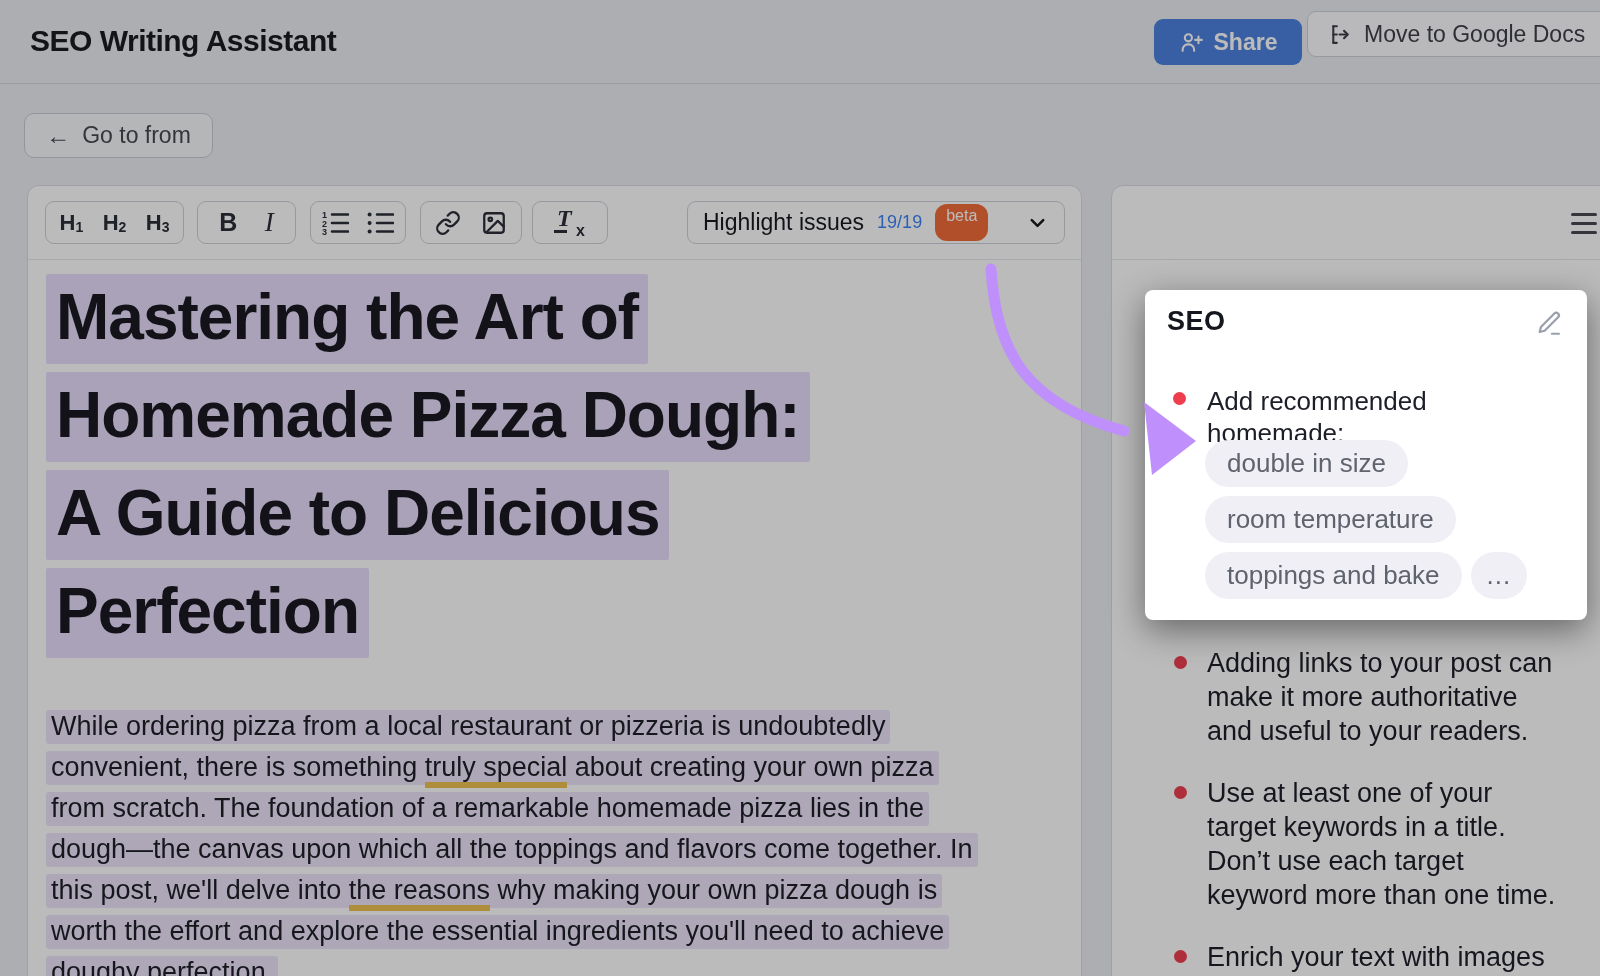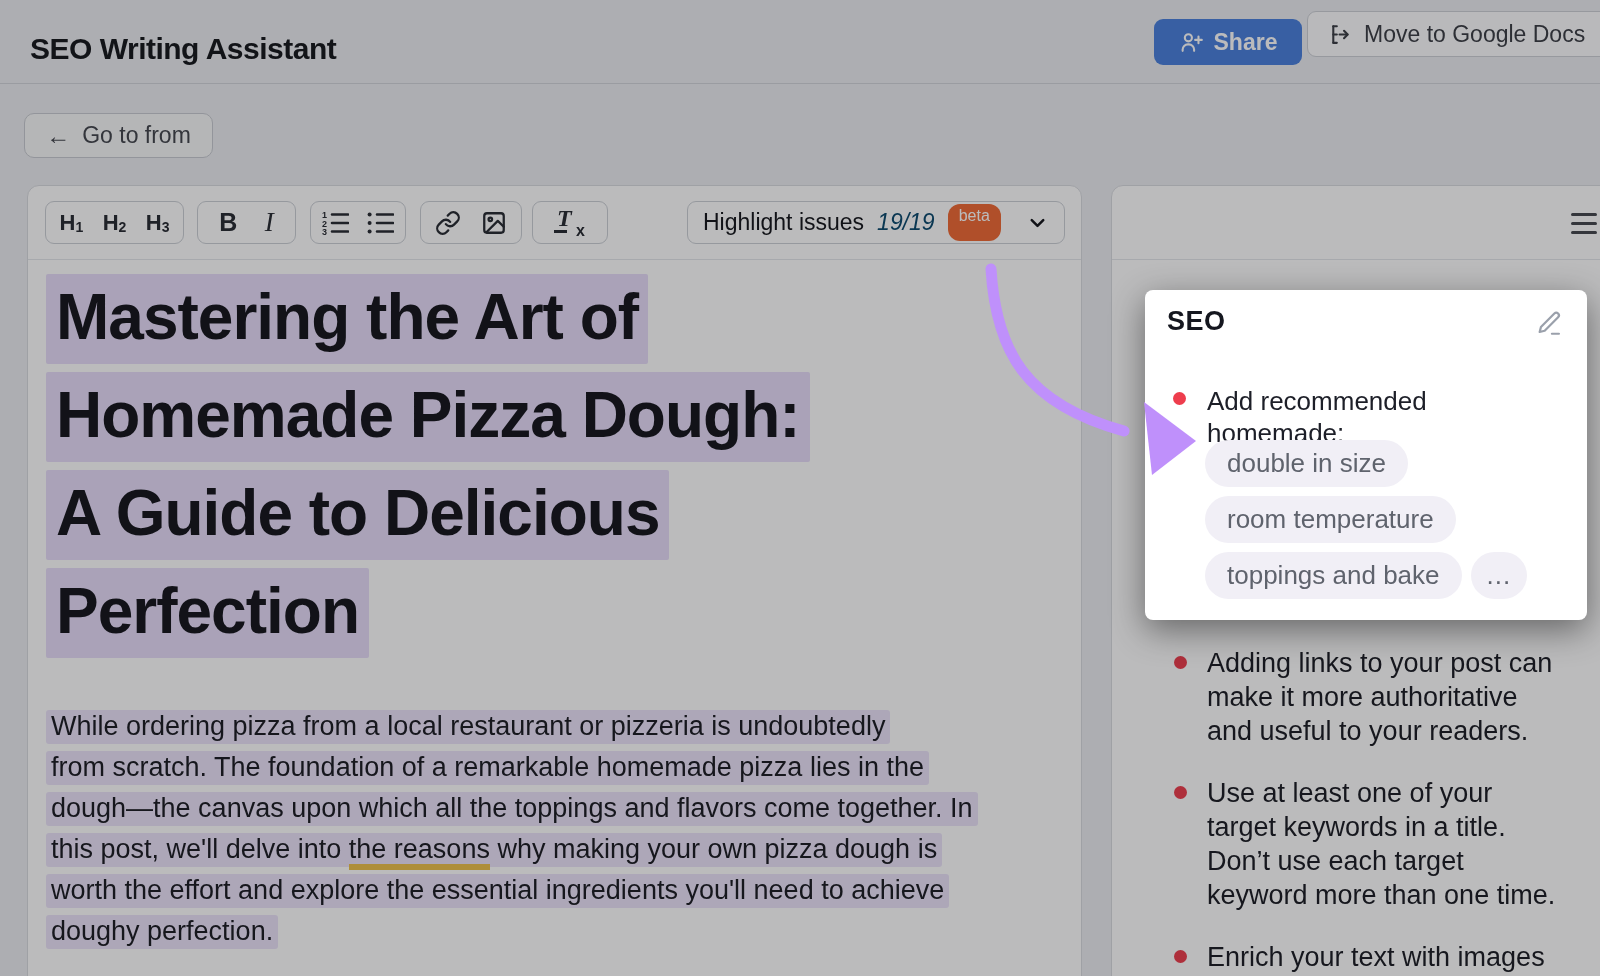--- a/index.html
+++ b/index.html
@@ -6,21 +6,21 @@
   html,body { width:1600px; height:976px; overflow:hidden; }
   body {
     position:relative;
     background:#eceef1;
     font-family:"Liberation Sans","DejaVu Sans",sans-serif;
     color:#1b1d24;
   }
   
   .app-header{ position:absolute; top:0; left:0; width:1600px; height:84px;
     background:#eceef1; border-bottom:1px solid #d2d4da; }
-  .page-title{ position:absolute; left:30px; top:32px; font-size:30px; font-weight:bold;
+  .page-title{ position:absolute; left:30px; top:24px; font-size:30px; font-weight:bold;
     letter-spacing:-0.5px; color:#16181d; }
   .share-btn{ position:absolute; left:1154px; top:19px; width:148px; height:46px;
     border:none; border-radius:9px; background:var(--accent_blue);
     display:flex; align-items:center; justify-content:center; gap:10px;
     color:#fff; font-size:23px; font-weight:bold; cursor:pointer; }
   .move-btn{ position:absolute; left:1307px; top:11px; width:330px; height:46px;
     border:1px solid #cdd0d6; border-radius:9px; background:#fdfdfe;
     display:flex; align-items:center; gap:13px; padding:0 18px;
     color:#3b3e45; font-size:23px; cursor:pointer; }
   .go-start{ position:absolute; left:24px; top:113px; width:189px; height:45px;
@@ -48,21 +48,21 @@
   .i-label{ font-family:"Liberation Serif","DejaVu Serif",serif; font-style:italic; font-size:27px; }
   .tf{ position:relative; display:inline-block; width:30px; height:30px; }
   .tf-T{ position:absolute; left:2px; top:-3px; font-family:"Liberation Serif","DejaVu Serif",serif;
     font-style:italic; font-size:24px; font-weight:bold; }
   .tf-T::after{ content:""; position:absolute; left:-3px; bottom:-1px; width:13px; height:3px; background:#282b32; }
   .tf-x{ position:absolute; right:0px; bottom:-2px; font-size:16px; font-weight:bold; }
   .hl-dd{ position:absolute; left:659px; top:15px; width:378px; height:43px;
     border:1px solid #ccd0d6; border-radius:9px; background:transparent;
     display:flex; align-items:center; padding:0 15px; gap:13px; cursor:pointer; }
   .hl-label{ font-size:23px; color:#14161b; }
-  .hl-count{ font-size:23px; color:#0c4a6e;font-style:italic; }
+  .hl-count{ font-size:18px; color:#3b82f6; }
   .beta{ background:var(--beta_orange); color:#fff; font-size:16px; font-weight:normal;
     border-radius:12px; padding:3px 11px 16px; }
   .hl-dd .chev{ margin-left:auto; color:#14161b; display:flex; }
 
   
   .doc{ position:absolute; left:18px; top:88px; width:1030px; }
   .h-line{ height:98px; white-space:nowrap; }
   .h-line .hl{ display:inline-block; background:var(--title_highlight); color:#15161c;
     font-size:64px; font-weight:bold; letter-spacing:-1px; height:90px; line-height:86px;
     padding:0 10px; border-radius:2px; }
@@ -225,20 +225,21 @@
 
   <div class="doc">
     <div class="doc-heading">
         <div class="h-line"><span class="hl">Mastering the Art of</span></div>
         <div class="h-line"><span class="hl">Homemade Pizza Dough:</span></div>
         <div class="h-line"><span class="hl">A Guide to Delicious</span></div>
         <div class="h-line"><span class="hl">Perfection</span></div>
       </div>
     <div class="doc-para">
         <div class="p-line"><span class="phl">While ordering pizza from a local restaurant or pizzeria is undoubtedly</span></div>
+        <div class="p-line"><span class="phl">convenient, there is something <span class="uline">truly special</span> about creating your own pizza</span></div>
         <div class="p-line"><span class="phl">from scratch. The foundation of a remarkable homemade pizza lies in the</span></div>
         <div class="p-line"><span class="phl">dough—the canvas upon which all the toppings and flavors come together. In</span></div>
         <div class="p-line"><span class="phl">this post, we'll delve into <span class="uline">the reasons</span> why making your own pizza dough is</span></div>
         <div class="p-line"><span class="phl">worth the effort and explore the essential ingredients you'll need to achieve</span></div>
         <div class="p-line"><span class="phl">doughy perfection.</span></div>
       </div>
   </div>
 </section>
 
 <aside class="sidebar-panel">

